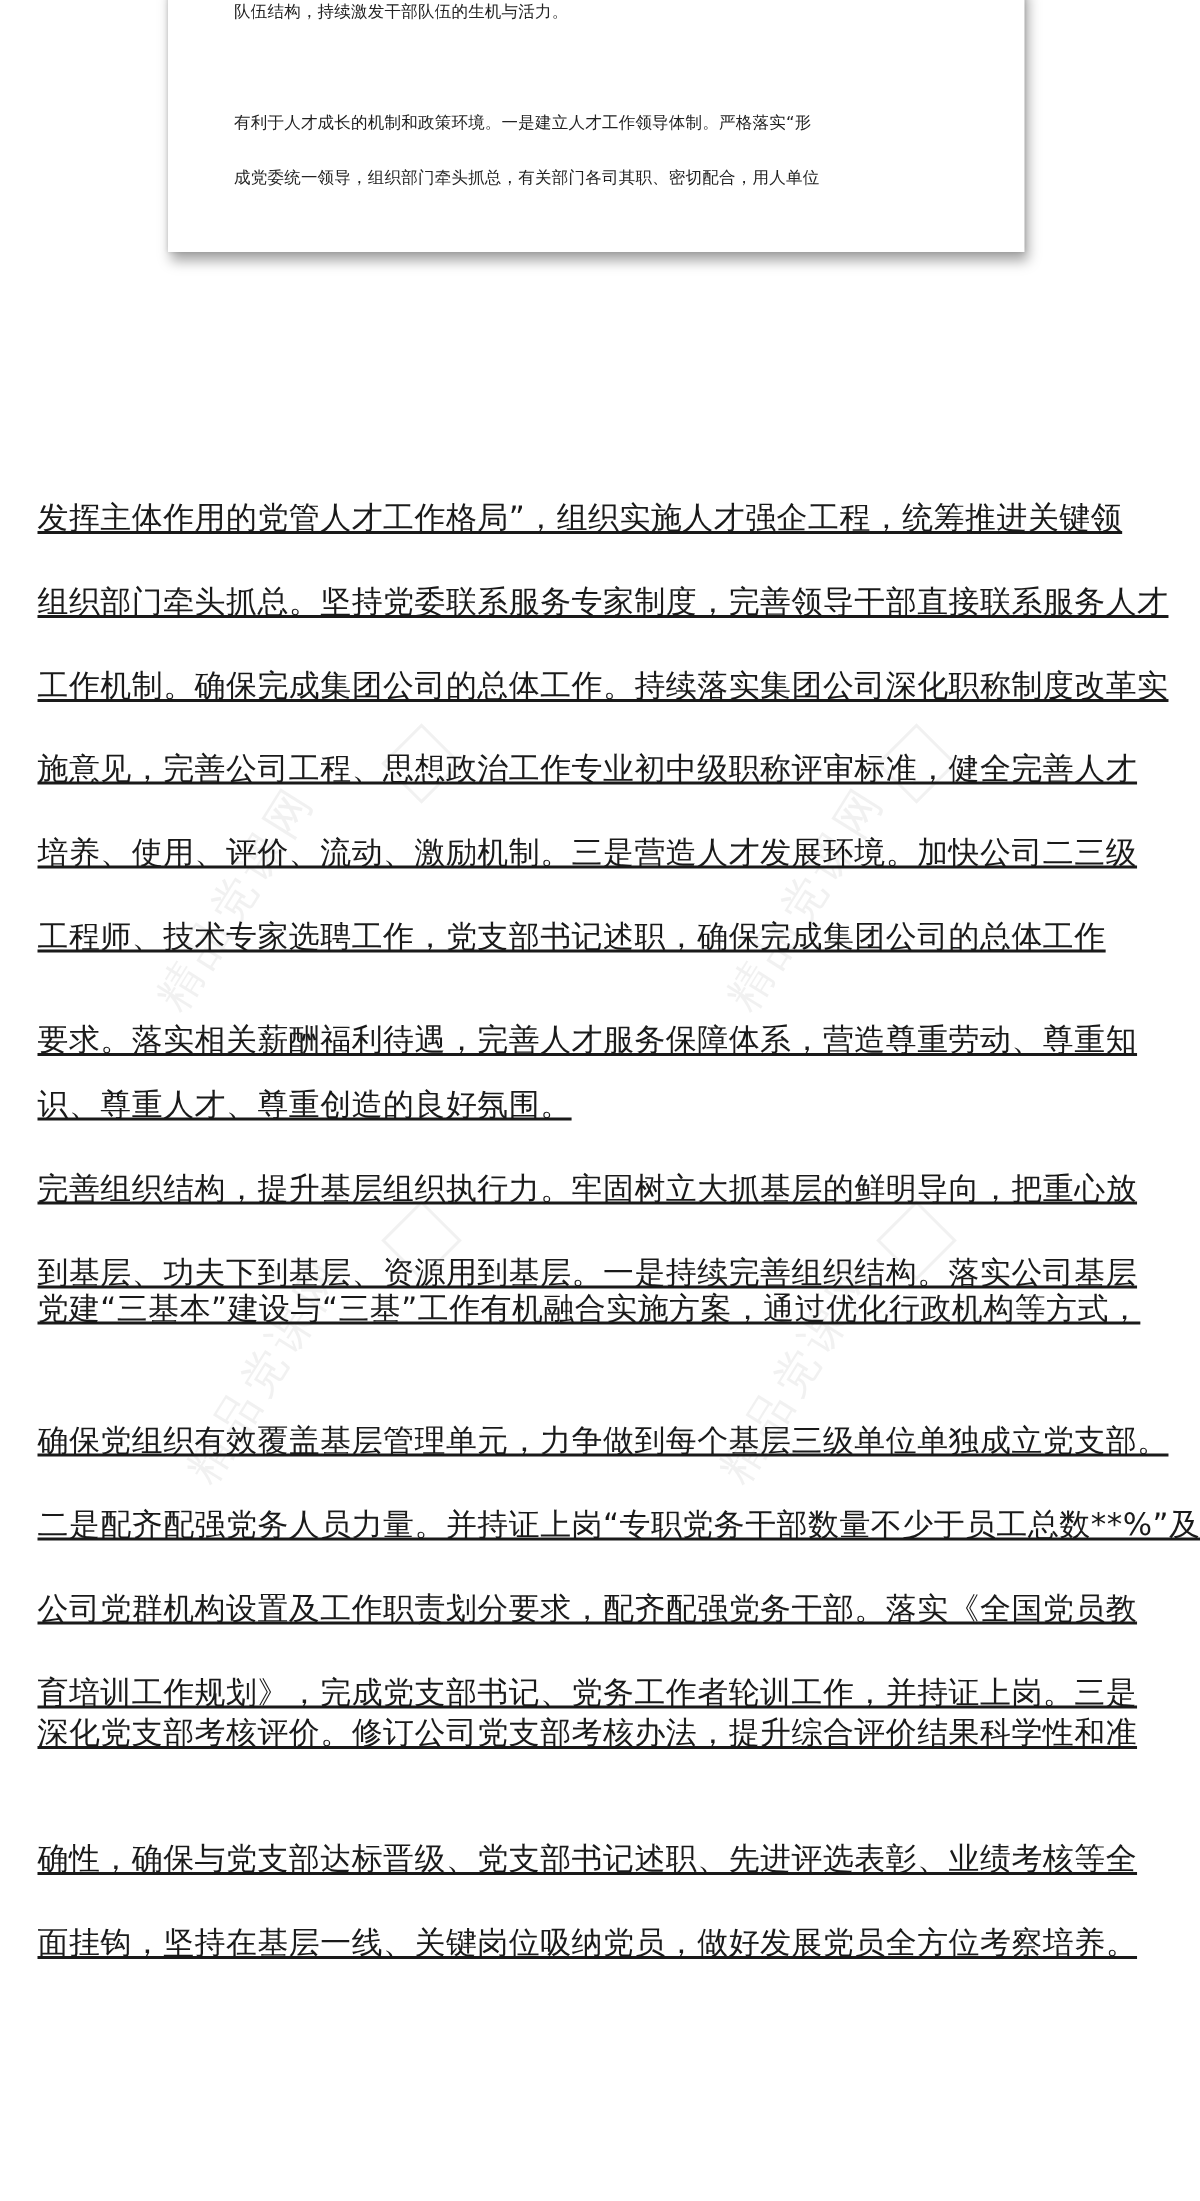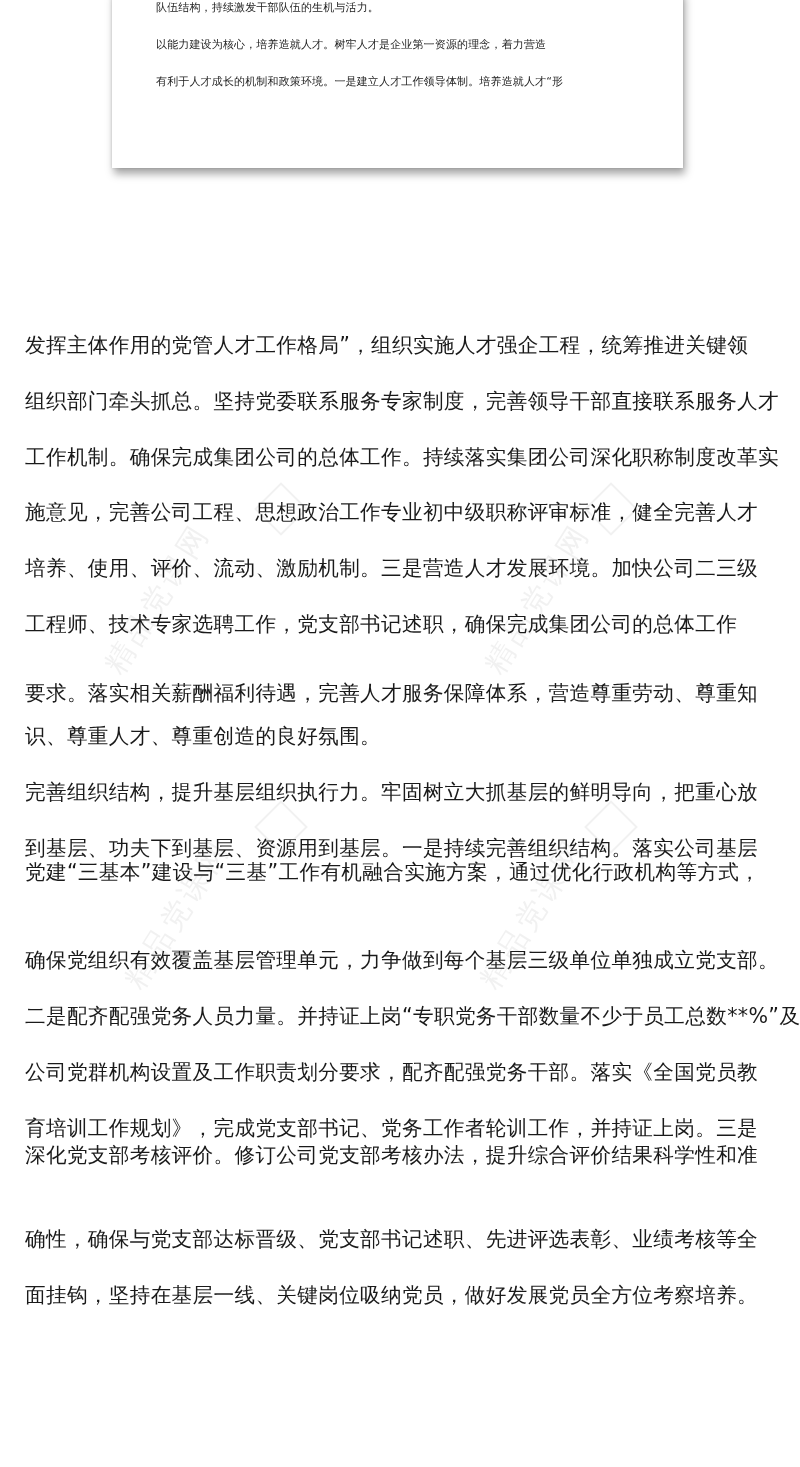--- a/index.html
+++ b/index.html
@@ -11,39 +11,39 @@
     position: absolute; left: 112px; top: -10px; width: 571px; height: 178px;
     background: #ffffff;
     box-shadow: 2px 6px 8px rgba(0,0,0,0.35), 0 0 3px rgba(0,0,0,0.15);
   }
   .card-line {
     position: absolute; left: 44px; font-size: 11px; line-height: 16px; white-space: nowrap;
     color: #222; letter-spacing: 0.15px;
   }
   .body-line {
     position: absolute; left: 25px; font-size: 20.6px; line-height: 24px; white-space: nowrap;
-    color: #1a1a1a; letter-spacing: 0.35px;
+    color: #1a1a1a; letter-spacing: 0.35px; text-decoration: underline;
   }
   .wm {
     position: absolute; font-size: 30px; color: rgba(120,120,120,0.10);
     transform: rotate(-58deg); transform-origin: left top; white-space: nowrap;
     pointer-events: none; letter-spacing: 4px;
   }
   .wm-logo {
     position: absolute; width: 34px; height: 34px; border: 2px solid rgba(120,120,120,0.10);
     transform: rotate(45deg); pointer-events: none;
   }
 </style>
 </head>
 <body>
 
 <div class="card">
   <div class="card-line" style="top:10px">队伍结构，持续激发干部队伍的生机与活力。</div>
-  <div class="card-line" style="top:47px">以能力建设为核心，培养造就人才。树牢人才是企业第一资源的理念，着力营造</div>
-  <div class="card-line" style="top:84px">有利于人才成长的机制和政策环境。一是建立人才工作领导体制。培养造就人才“形</div>
+  <div class="card-line" style="top:84px">有利于人才成长的机制和政策环境。一是建立人才工作领导体制。严格落实“形</div>
+  <div class="card-line" style="top:121px">成党委统一领导，组织部门牵头抓总，有关部门各司其职、密切配合，用人单位</div>
 </div>
 
 <div>
   <div class="wm" style="left:95px; top:660px">精品党课网</div>
   <div class="wm" style="left:475px; top:660px">精品党课网</div>
   <div class="wm" style="left:115px; top:975px">精品党课网</div>
   <div class="wm" style="left:470px; top:975px">精品党课网</div>
   <div class="wm-logo" style="left:262px; top:490px"></div>
   <div class="wm-logo" style="left:592px; top:490px"></div>
   <div class="wm-logo" style="left:262px; top:808px"></div>

